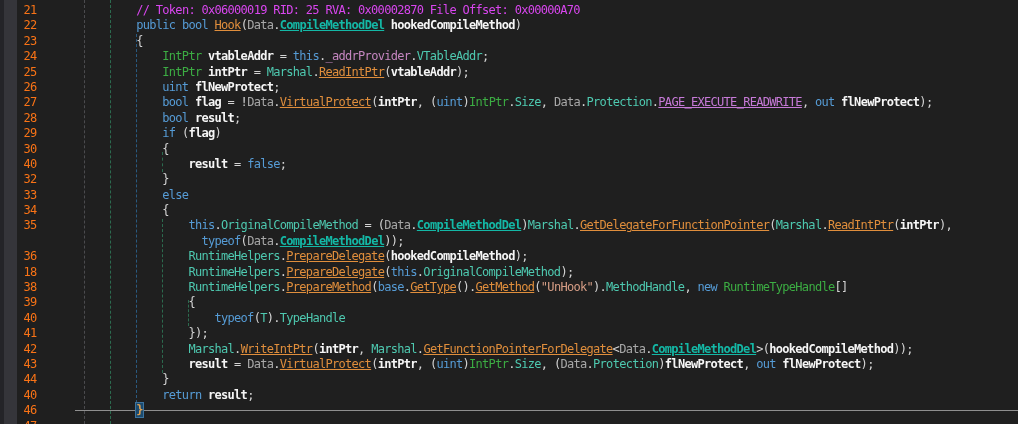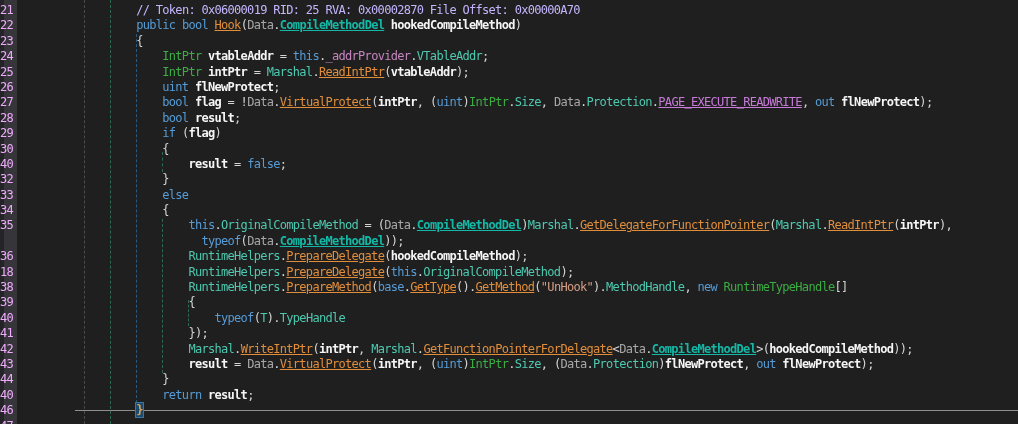--- a/index.html
+++ b/index.html
@@ -11,27 +11,27 @@
     font-family:"DejaVu Sans Mono", monospace;
     font-size:12px;
     letter-spacing:-0.7px;
     line-height:15.4px;
   }
   #bp-margin{position:absolute;left:0;top:0;width:17px;height:424px;background:#35353a;}
   #bp-margin-inner{position:absolute;left:0;top:0;width:4px;height:424px;background:#242428;}
   #rows{position:absolute;left:0;top:3px;width:1018px;}
   .row{height:15.4px;white-space:pre;position:relative;z-index:2;}
   .ln{
-    display:inline-block;width:60px;text-align:left;
-    color:#f0abfc;vertical-align:top;
+    display:inline-block;width:60px;text-align:center;
+    color:#f97316;vertical-align:top;
     -webkit-user-select:none;user-select:none;
   }
   .code{display:inline-block;padding-left:24px;vertical-align:top;}
   
-  .c{color:#c4b5fd;}              
+  .c{color:#d946ef;}              
   .k{color:#569cd6;}              
   .m{color:#e08e3c;text-decoration:underline;}              
   .t{color:#4ec9b0;}              
   .g{color:#3cad43;}              
   .gb{color:#14b8a6;font-weight:bold;text-decoration:underline;} 
   .f{color:#c586c0;}              
   .e{color:#c77ad8;text-decoration:underline;}              
   .s{color:#d69d85;}              
   .v{color:#f5f5f5;font-weight:bold;}  
   .n{color:#a8a8a8;}              

